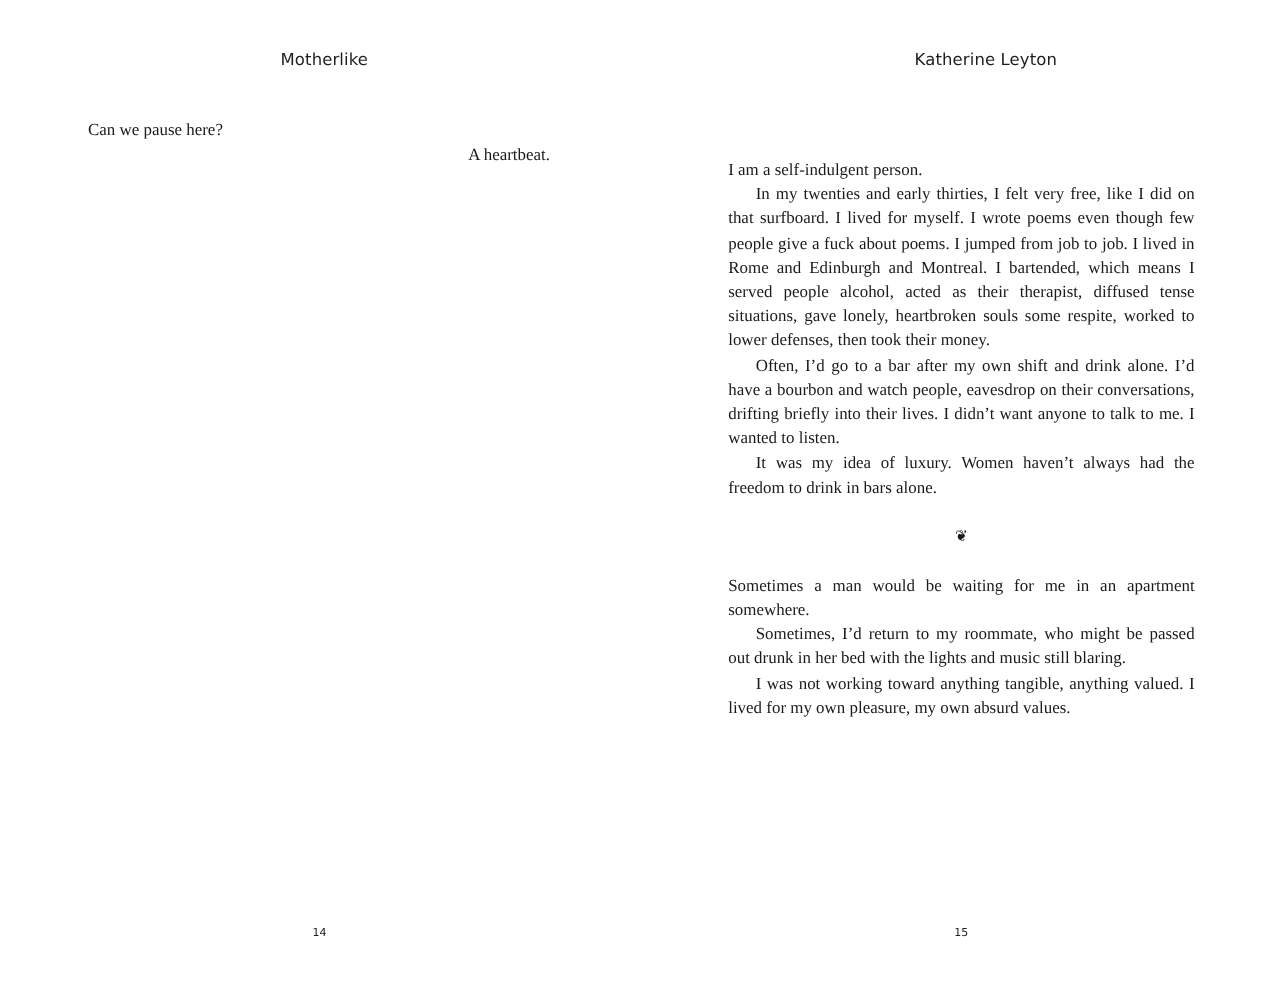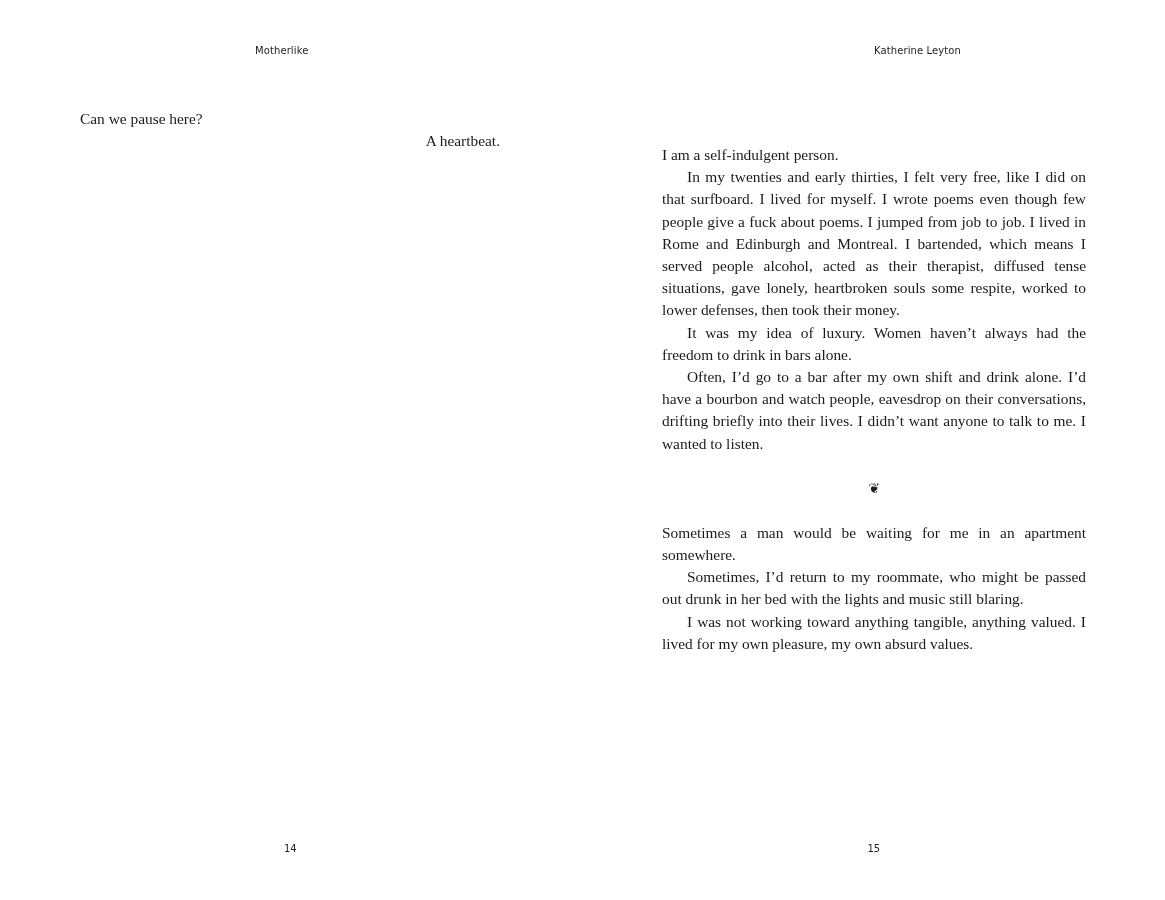--- a/index.html
+++ b/index.html
@@ -27,21 +27,21 @@
     width: 582.5px;
     height: 900px;
     box-sizing: border-box;
   }
 
   
   .running-head {
     position: absolute;
     top: 45px;
     font-family: "DejaVu Sans", "Liberation Sans", sans-serif;
-    font-size: 10px;
+    font-size: 15px;
     letter-spacing: 0.1px;
     color: #1d1d1d;
     white-space: nowrap;
   }
   .page-left .running-head { left: 255px; }
   .page-right .running-head { right: 204px; }
 
   
   .textblock {
     position: absolute;
@@ -114,22 +114,22 @@
   </div>
 
   <div class="page page-right">
 
     <div class="running-head">Katherine Leyton</div>
 
     <div class="textblock">
 
       <p>I am a self-indulgent person.</p>
       <p class="indent">In my twenties and early thirties, I felt very free, like I did on that surfboard. I lived for myself. I wrote poems even though few people give a fuck about poems. I jumped from job to job. I lived in Rome and Edinburgh and Montreal. I bartended, which means I served people alcohol, acted as their therapist, diffused tense situations, gave lonely, heartbroken souls some respite, worked to lower defenses, then took their money.</p>
+      <p class="indent">Often, I’d go to a bar after my own shift and drink alone. I’d have a bourbon and watch people, eavesdrop on their conversations, drifting briefly into their lives. I didn’t want anyone to talk to me. I wanted to listen.</p>
       <p class="indent">It was my idea of luxury. Women haven’t always had the freedom to drink in bars alone.</p>
-      <p class="indent">Often, I’d go to a bar after my own shift and drink alone. I’d have a bourbon and watch people, eavesdrop on their conversations, drifting briefly into their lives. I didn’t want anyone to talk to me. I wanted to listen.</p>
 
       <div class="ornament">❦</div>
 
       <p>Sometimes a man would be waiting for me in an apartment somewhere.</p>
       <p class="indent">Sometimes, I’d return to my roommate, who might be passed out drunk in her bed with the lights and music still blaring.</p>
       <p class="indent">I was not working toward anything tangible, anything valued. I lived for my own pleasure, my own absurd values.</p>
     </div>
 
     <div class="folio">15</div>
   </div>

